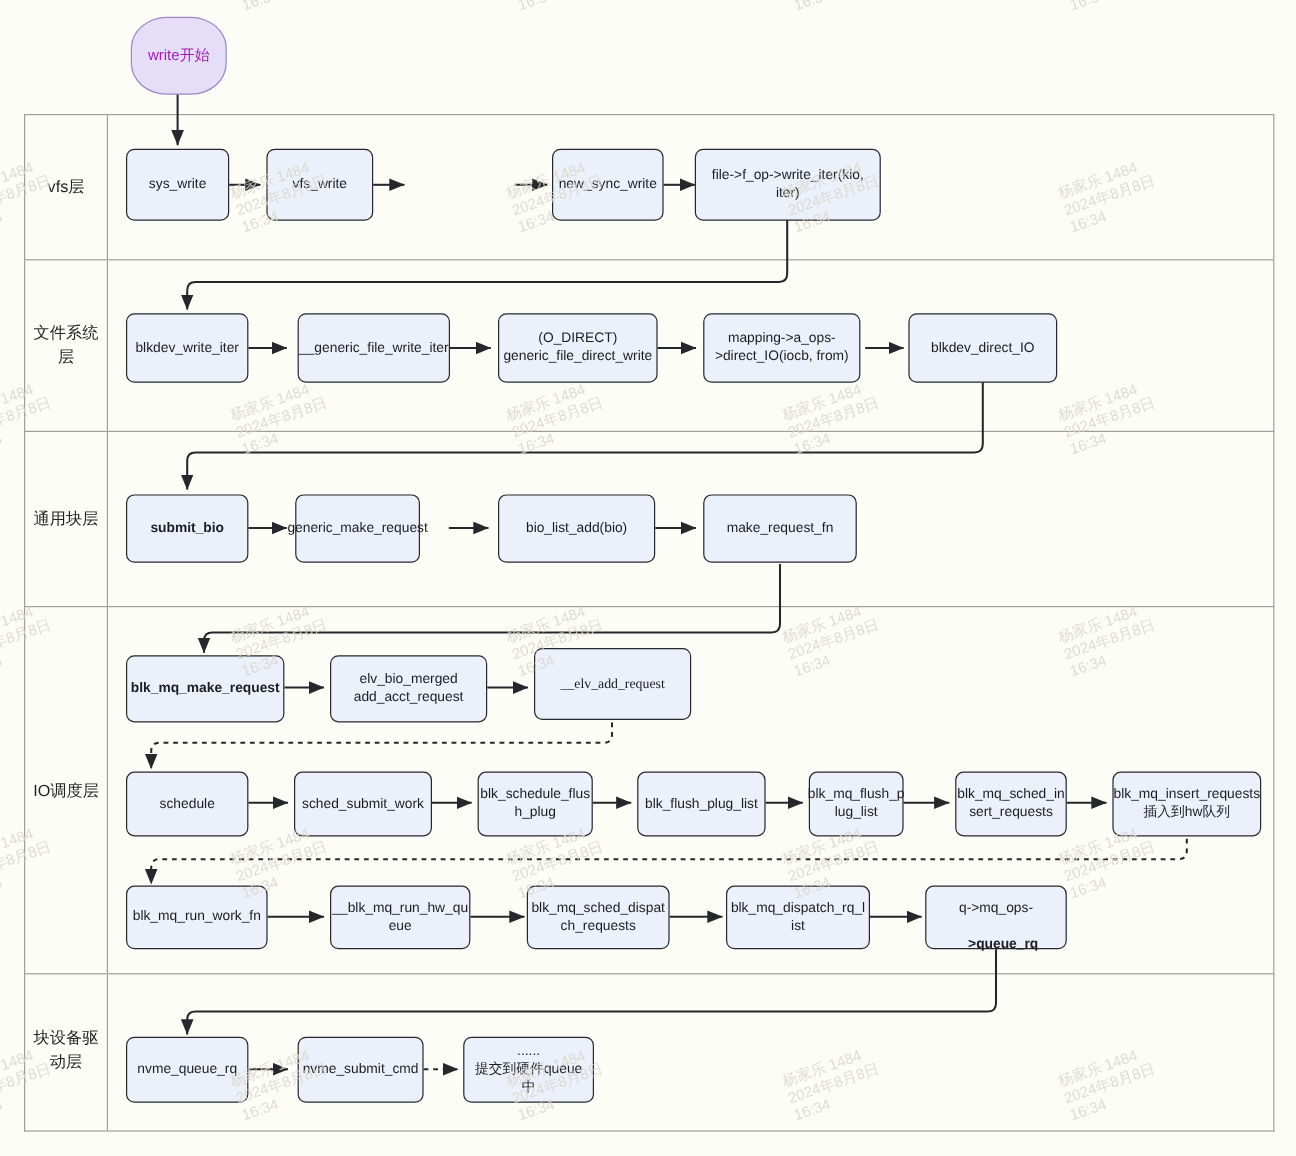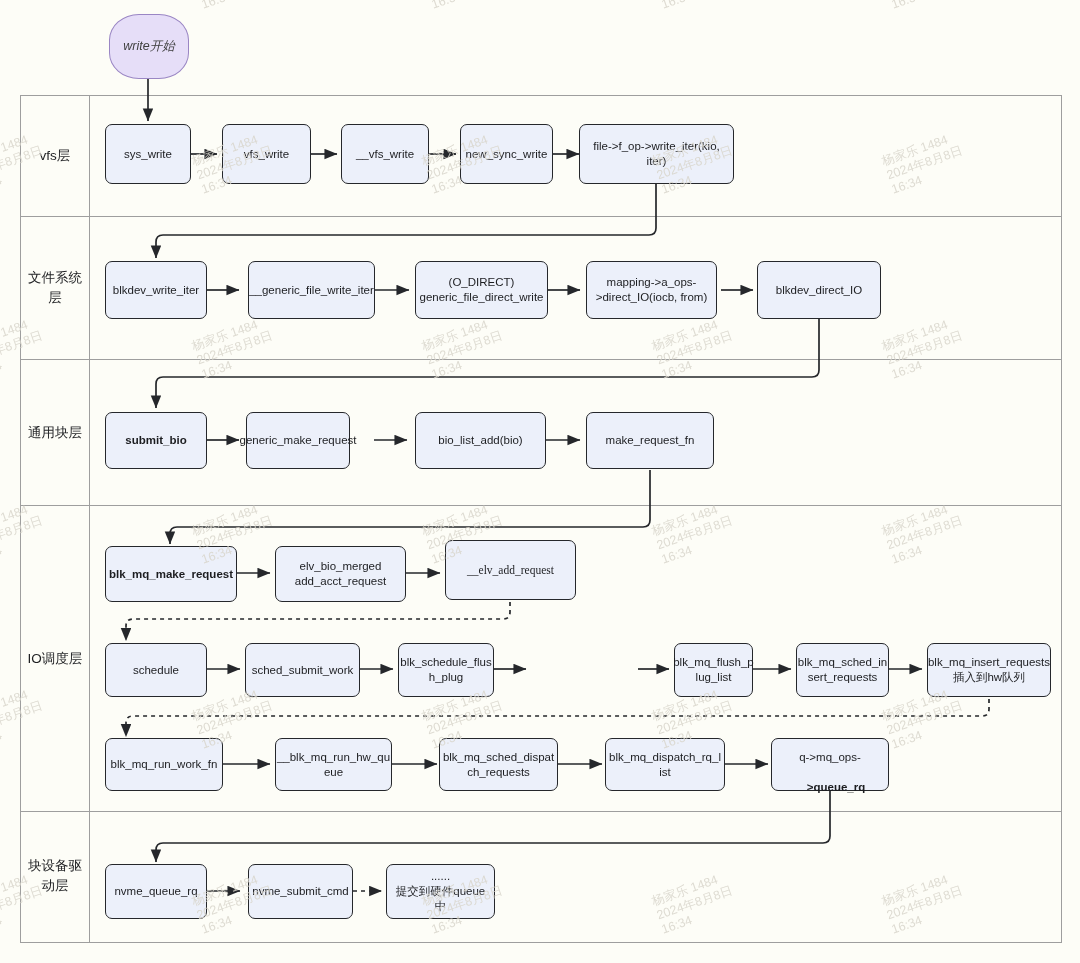--- a/index.html
+++ b/index.html
@@ -71,23 +71,22 @@
   .node .b{font-weight:bold;margin-left:12px;}
 
   .start{
     position:absolute;
     left:109px;top:14px;
     width:78px;height:63px;
     background:#e6def8;
     border:1.6px solid #9a86c4;
     border-radius:30px/26px;
     display:flex;align-items:center;justify-content:center;
-    font-size:12.5px;color:#404040;
+    font-size:12.5px;color:#a21caf;
     z-index:4;
-    font-style:italic;
   }
 </style>
 </head>
 <body>
 
 <div id="canvas">
 
   <div class="layers">
     <div class="layer" style="top:0;height:122px;">
       <div class="layer-label">vfs层</div>
@@ -165,21 +164,20 @@
       <path d="M510,602 L510,612 Q510,619 503,619 L133,619 Q126,619 126,626 L126,640"></path>
       <path d="M989,699 L989,709 Q989,716 982,716 L133,716 Q126,716 126,723 L126,736"></path>
       <path d="M353,891 L381,891"></path>
     </g>
   </svg>
 
   <div class="start">write开始</div>
 
   <div class="node" style="left:105px;top:124px;width:86px;height:60px;">sys_write</div>
   <div class="node" style="left:222px;top:124px;width:89px;height:60px;">vfs_write</div>
-  <div class="node" style="left:341px;top:124px;width:88px;height:60px;">__vfs_write</div>
   <div class="node" style="left:460px;top:124px;width:93px;height:60px;">new_sync_write</div>
   <div class="node" style="left:579px;top:124px;width:155px;height:60px;">file-&gt;f_op-&gt;write_iter(kio, iter)</div>
 
   <div class="node" style="left:105px;top:261px;width:102px;height:58px;">blkdev_write_iter</div>
   <div class="node" style="left:248px;top:261px;width:127px;height:58px;">__generic_file_write_iter</div>
   <div class="node" style="left:415px;top:261px;width:133px;height:58px;">(O_DIRECT)
 generic_file_direct_write</div>
   <div class="node" style="left:586px;top:261px;width:131px;height:58px;">mapping-&gt;a_ops-
 &gt;direct_IO(iocb, from)</div>
   <div class="node" style="left:757px;top:261px;width:124px;height:58px;">blkdev_direct_IO</div>
@@ -191,20 +189,21 @@
 
   <div class="node bold" style="left:105px;top:546px;width:132px;height:56px;">blk_mq_make_request</div>
   <div class="node" style="left:275px;top:546px;width:131px;height:56px;">elv_bio_merged
 add_acct_request</div>
   <div class="node" style="left:445px;top:540px;width:131px;height:60px;font-family:Liberation Serif, serif;">__elv_add_request</div>
 
   <div class="node" style="left:105px;top:643px;width:102px;height:54px;">schedule</div>
   <div class="node" style="left:245px;top:643px;width:115px;height:54px;">sched_submit_work</div>
   <div class="node" style="left:398px;top:643px;width:96px;height:54px;">blk_schedule_flus
 h_plug</div>
+  <div class="node" style="left:531px;top:643px;width:107px;height:54px;">blk_flush_plug_list</div>
   <div class="node" style="left:674px;top:643px;width:79px;height:54px;">blk_mq_flush_p
 lug_list</div>
   <div class="node" style="left:796px;top:643px;width:93px;height:54px;">blk_mq_sched_in
 sert_requests</div>
   <div class="node" style="left:927px;top:643px;width:124px;height:54px;">blk_mq_insert_requests
 插入到hw队列</div>
 
   <div class="node" style="left:105px;top:738px;width:118px;height:53px;">blk_mq_run_work_fn</div>
   <div class="node" style="left:275px;top:738px;width:117px;height:53px;">__blk_mq_run_hw_qu
 eue</div>

